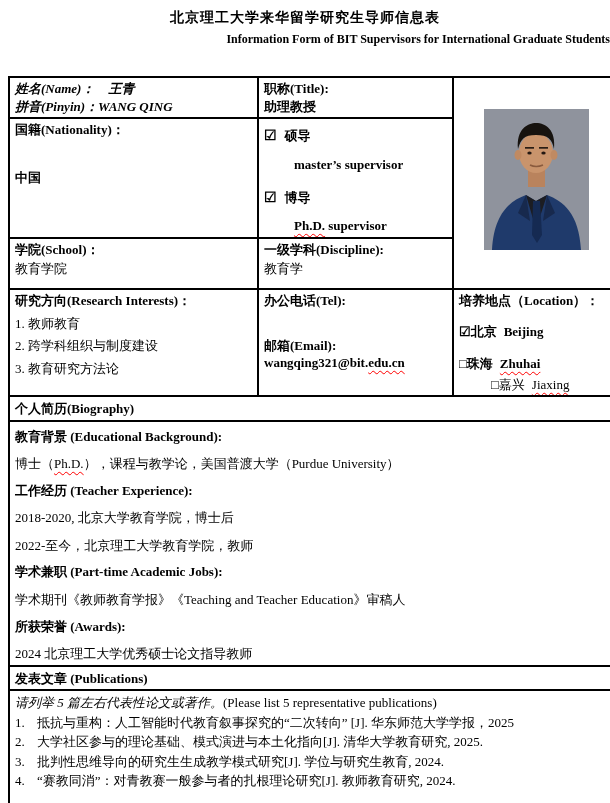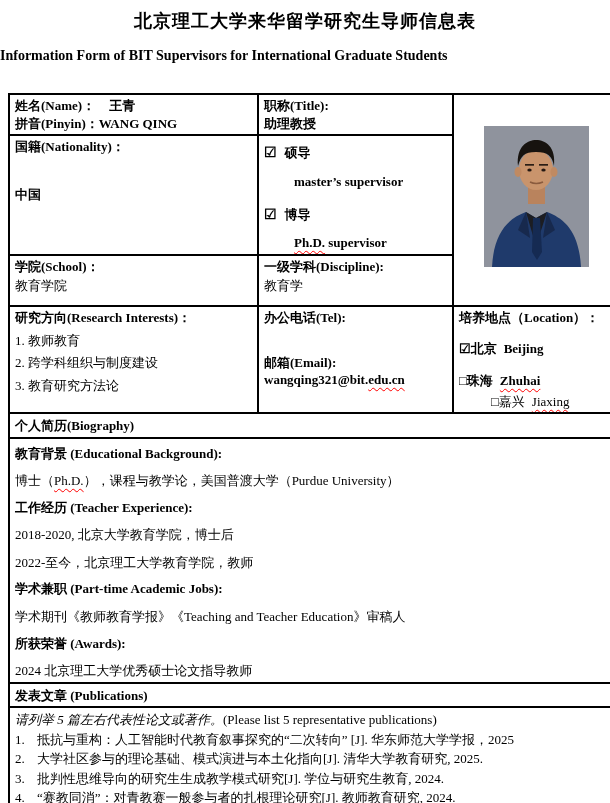--- a/index.html
+++ b/index.html
@@ -1,32 +1,32 @@
 <!DOCTYPE html>
 <html><head>
 <meta charset="utf-8">
 <style>
   * { box-sizing: border-box; margin: 0; padding: 0; }
   html, body { width: 610px; background: #ffffff; color: #000; }
   body { font-family: "Liberation Serif", "DejaVu Serif", serif; }
 
-  .doc-title    { text-align: center; font-weight: bold; font-size: 18px; padding-top: 9px; letter-spacing: 1px; }
-  .doc-subtitle { text-align: left; font-weight: bold; font-size: 14px; margin-top: 15px; }
+  .doc-title    { text-align: center; font-weight: bold; font-size: 14px; padding-top: 9px; letter-spacing: 1px; }
+  .doc-subtitle { text-align: right; font-weight: bold; font-size: 12px; margin-top: 5px; }
 
   table.form { border-collapse: collapse; table-layout: fixed; width: 594px; margin: 29px 8px 0 8px; }
   td { border: 2px solid #000; vertical-align: top; padding: 2px 5px; font-size: 13px; line-height: 1.35; overflow: hidden; }
 
   .b  { font-weight: bold; }
   .sq { text-decoration-line: underline; text-decoration-style: wavy; text-decoration-color: #ff0000; text-decoration-thickness: 1px; text-underline-offset: 3px; }
 
   .col1 { width: 249px; }
   .col2 { width: 195px; }
   .col3 { width: 166px; }
 
-  .cell-name .line { font-weight: bold; }
+  .cell-name .line { font-weight: bold; font-style: italic; }
   .name-gap { display: inline-block; width: 14px; }
 
   .nationality-value { font-weight: bold; margin-top: 30px; }
 
   .chk-line   { font-weight: bold; margin-top: 15px; }
   .chk-sub    { font-weight: bold; margin: 10px 0 0 30px; }
   .chk-box    { font-size: 14px; margin-right: 8px; }
 
   .value-line { margin-top: 1px; }
 

